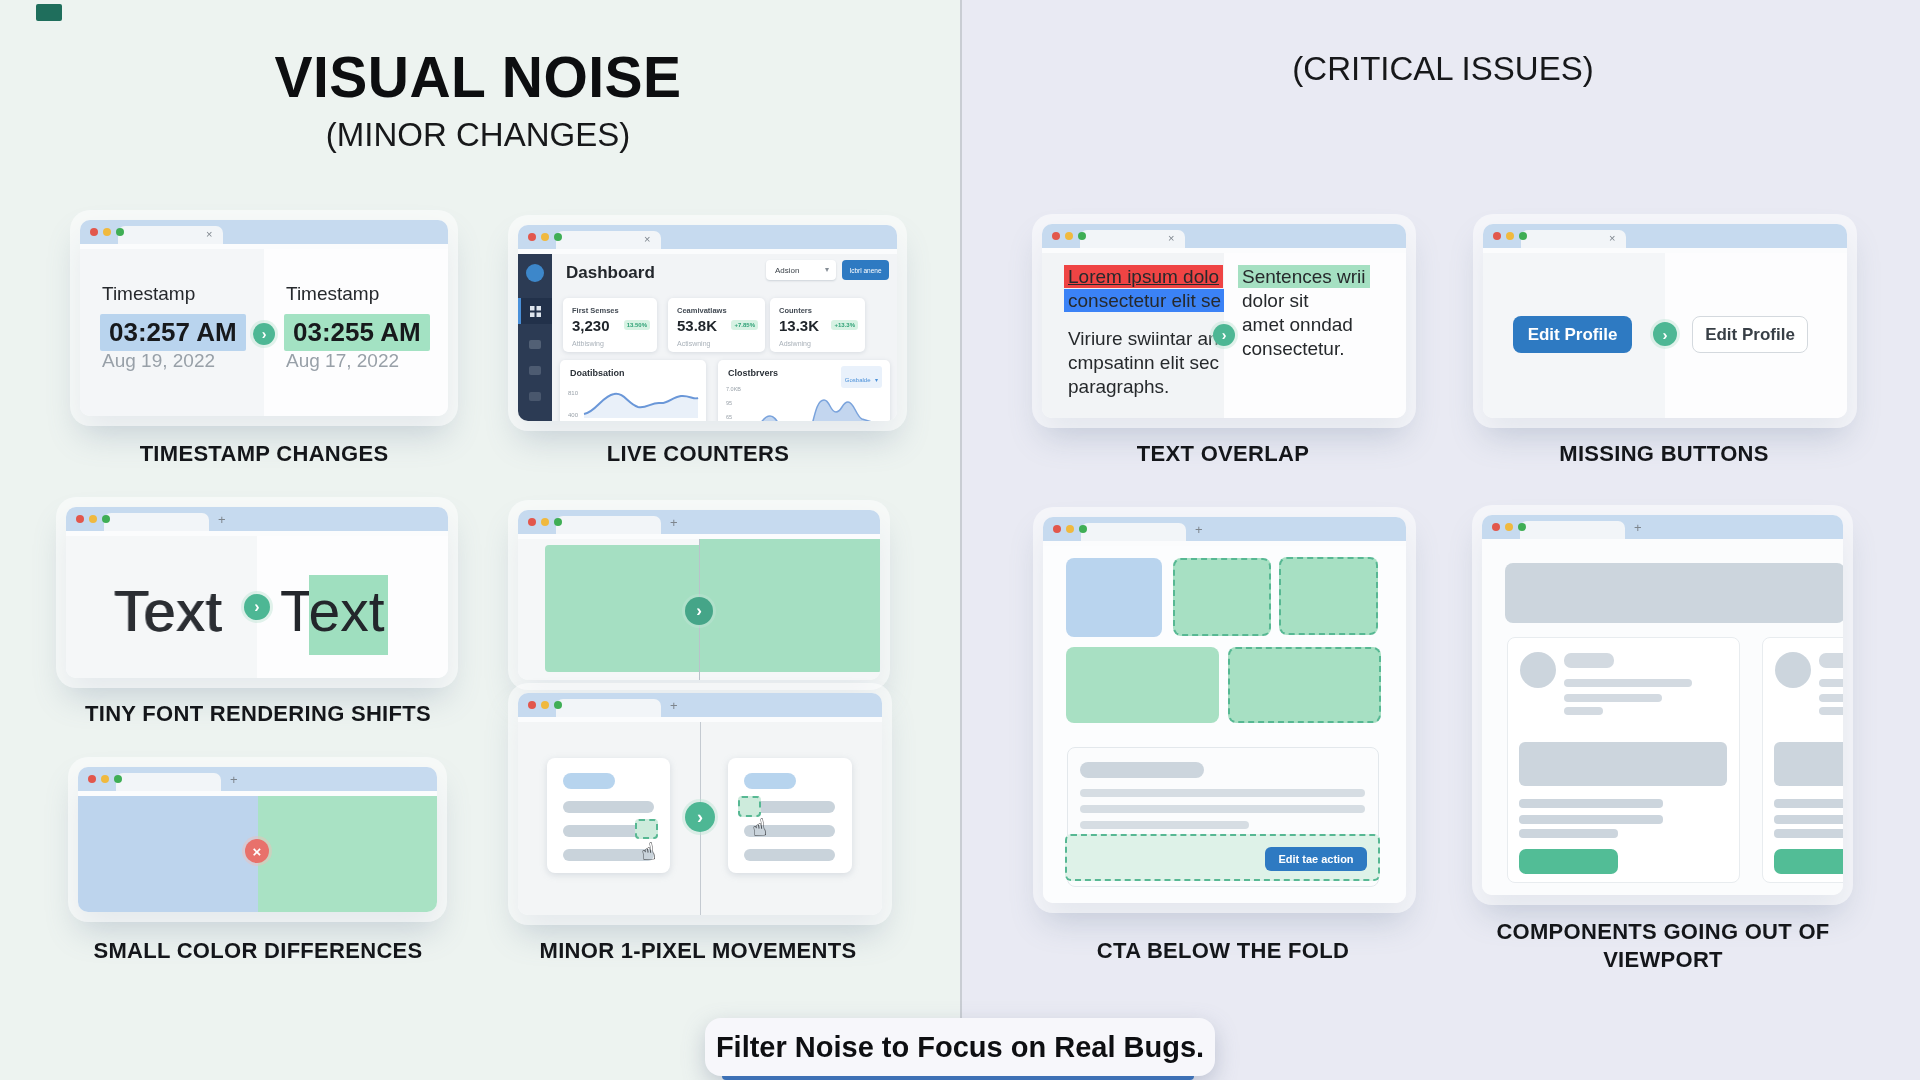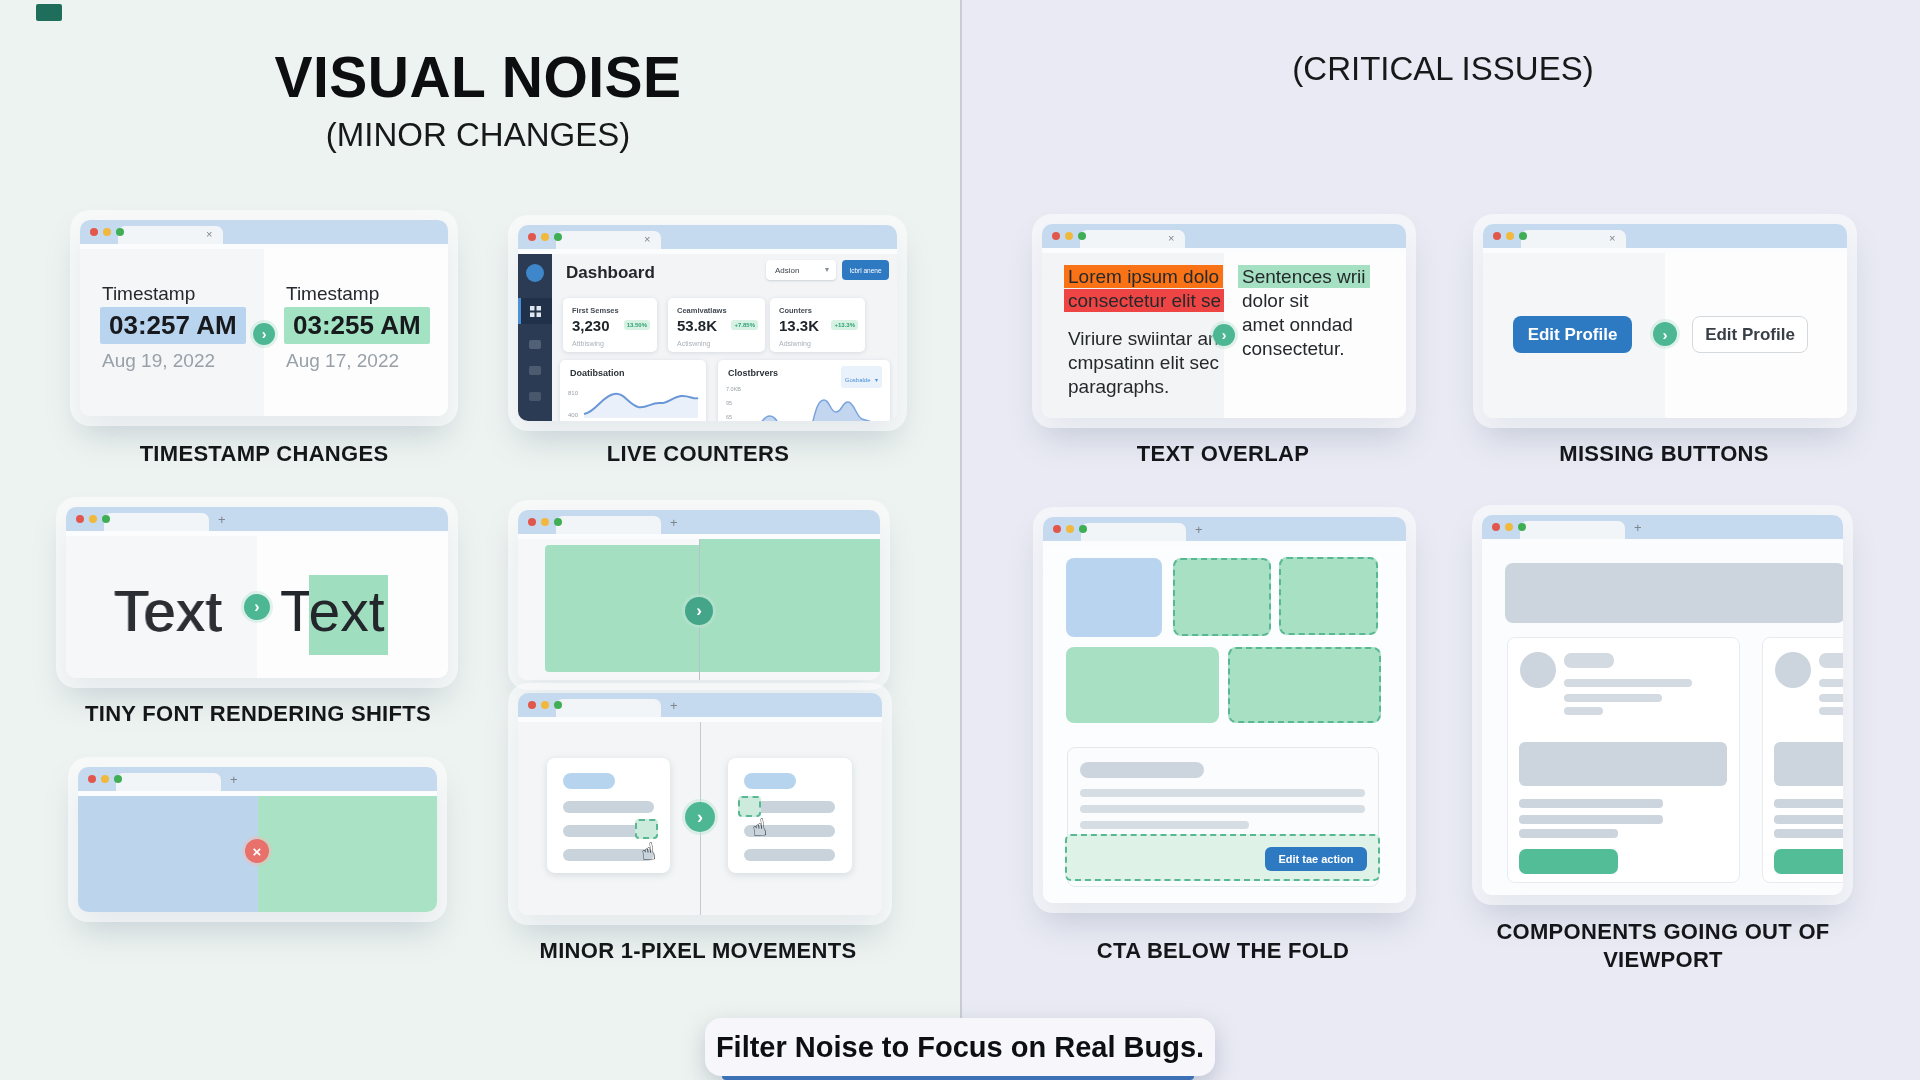--- a/index.html
+++ b/index.html
@@ -25,21 +25,21 @@
   .half{position:absolute;top:0;bottom:0;width:50%;}
   .hl{left:0;border-right:1px solid #c9ced4;background:#f4f6f8;}
   .hr{right:0;background:#fdfdfe;}
   .arrow{position:absolute;border-radius:50%;background:#4db794;color:#fff;display:flex;align-items:center;
          justify-content:center;font-weight:700;box-shadow:0 0 0 3px rgba(190,228,212,0.45);z-index:5;}
   .skel{position:absolute;background:#ccd5dd;border-radius:5px;}
   .skel2{position:absolute;background:#d6dde3;border-radius:4px;}
   .dashbox{position:absolute;border:2px dashed #57b893;border-radius:8px;background:#a7e0c3;box-sizing:border-box;}
   .card{position:absolute;background:#fff;border-radius:8px;box-shadow:0 2px 7px rgba(140,155,170,0.28);}
   .ts-label{position:absolute;font-size:19px;font-weight:500;color:#26292d;}
-  .ts-pill{position:absolute;font-size:26px;font-weight:700;color:#17191c;padding:3px 9px;border-radius:2px;}
+  .ts-pill{position:absolute;font-size:26px;font-weight:700;color:#17191c;padding:3px 9px;border-radius:2px;margin-top:7px;}
   .ts-date{position:absolute;font-size:19px;color:#98a0a8;}
   .btn-blue{position:absolute;background:#2e7ac2;color:#fff;font-weight:700;border-radius:8px;
             display:flex;align-items:center;justify-content:center;}
   .btn-outline{position:absolute;background:#fff;border:1px solid #d4d9de;color:#383f46;font-weight:700;
                border-radius:8px;display:flex;align-items:center;justify-content:center;box-sizing:border-box;}
   .ov-line{width:160px;white-space:nowrap;overflow:hidden;font-size:19px;line-height:24px;color:#26292c;}
   .ov-line span{padding:1px 4px;}
   .stat-card{position:absolute;background:#fff;border-radius:5px;box-shadow:0 1px 4px rgba(130,145,160,0.25);}
   .stat-label{position:absolute;left:9px;top:8px;font-size:7.5px;font-weight:700;color:#434b54;}
   .stat-value{position:absolute;left:9px;top:19px;font-size:15px;font-weight:800;color:#1f242a;}
@@ -206,20 +206,21 @@
       <span class="dot dg"></span>
     </div>
     <div class="tab" style="left:38px;width:105px;"></div>
     <span class="tabg" style="left:152px;top:6px;font-size:13px;">+</span>
     <div class="content">
       <div class="half" style="left:0;background:#bdd4ed;border-right:1px solid #a6bcd2;"></div>
       <div class="half" style="right:0;background:#a9e2c4;"></div>
       <div class="arrow" style="left:167px;top:43px;width:24px;height:24px;background:#e8716b;box-shadow:0 0 0 3px rgba(240,190,185,0.45);font-size:15px;">×</div>
     </div>
   </div>
+  <div class="cap" style="left:58px;top:937px;width:400px;">SMALL COLOR DIFFERENCES</div>
 
   <div class="win" style="left:518px;top:510px;width:362px;height:170px;">
     <div class="tbar"></div>
     <div class="dots">
       <span class="dot dr"></span>
       <span class="dot dy"></span>
       <span class="dot dg"></span>
     </div>
     <div class="tab" style="left:38px;width:105px;"></div>
     <span class="tabg" style="left:152px;top:6px;font-size:13px;">+</span>
@@ -271,22 +272,22 @@
       <span class="dot dr"></span>
       <span class="dot dy"></span>
       <span class="dot dg"></span>
     </div>
     <div class="tab" style="left:38px;width:105px;"></div>
     <span class="tabg" style="left:126px;top:9px;font-size:11px;">×</span>
     <div class="content">
       <div class="half hl" style="background:#f2f4f6;"></div>
       <div class="half hr"></div>
       <div class="abs" style="left:22px;top:12px;">
-        <div class="ov-line"><span style="background:#f97316;">Lorem ipsum dolo</span></div>
-        <div class="ov-line"><span style="background:#ef4444;margin-top:36px;">consectetur elit se</span></div>
+        <div class="ov-line"><span style="background:#ef4444;text-decoration:underline;">Lorem ipsum dolo</span></div>
+        <div class="ov-line"><span style="background:#3b82f6;margin-top:36px;">consectetur elit se</span></div>
         <div class="ov-line" style="margin-top:14px;"><span>Viriure swiintar an</span></div>
         <div class="ov-line"><span>cmpsatinn elit sec</span></div>
         <div class="ov-line"><span>paragraphs.</span></div>
       </div>
       <div class="abs" style="left:196px;top:12px;">
         <div class="ov-line"><span style="background:#a5e0c2;">Sentences wrii</span></div>
         <div class="ov-line"><span>dolor sit</span></div>
         <div class="ov-line"><span>amet onndad</span></div>
         <div class="ov-line"><span>consectetur.</span></div>
       </div>

